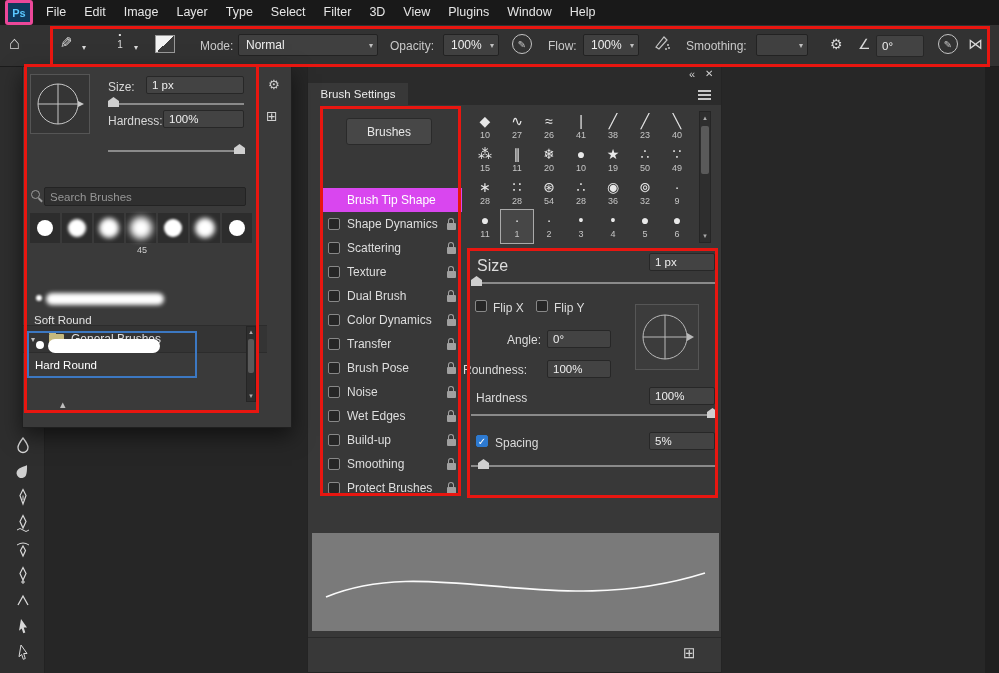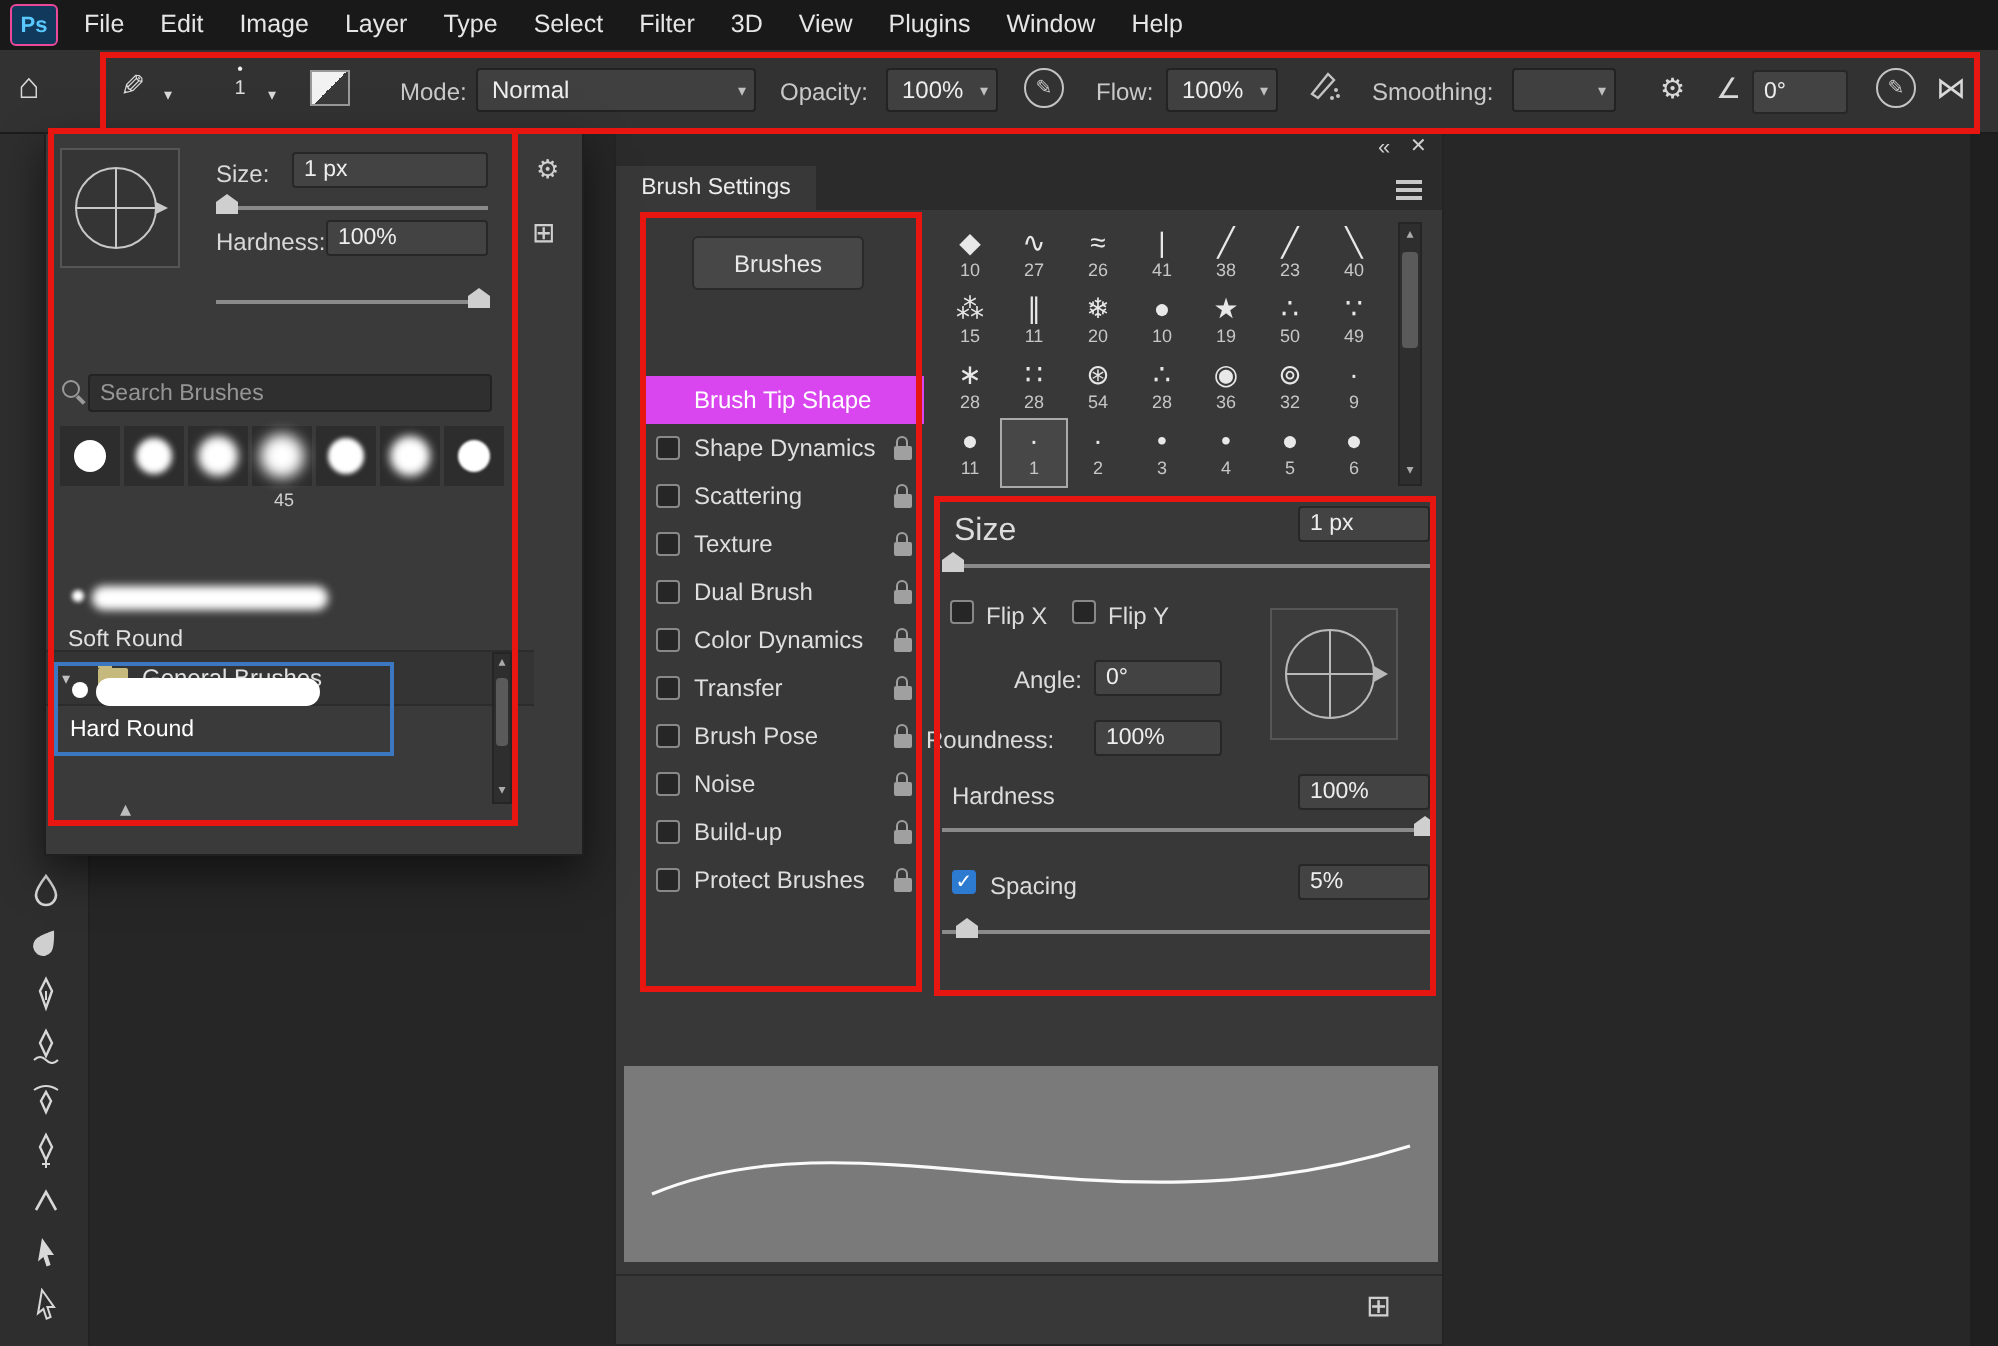--- a/index.html
+++ b/index.html
@@ -1,21 +1,21 @@
 <!DOCTYPE html>
 <html><head>
 <meta charset="utf-8">
 <style>
   html,body{margin:0;padding:0}
   body{width:999px;height:673px;position:relative;overflow:hidden;background:#262626;
        font-family:"Liberation Sans","DejaVu Sans",sans-serif;font-size:12px;color:#d6d6d6}
   .abs{position:absolute}
   
   #menubar{position:absolute;left:0;top:0;width:999px;height:25px;background:#191919;display:flex;align-items:center;z-index:30}
-  #ps-logo{width:22px;height:19px;margin-left:5px;background:#10395c;border:1px solid #ec4899;border-radius:3px;
+  #ps-logo{width:22px;height:19px;margin-left:5px;background:#10395c;border:3px solid #ec4899;border-radius:3px;
            color:#5ac8ff;font-size:11px;font-weight:bold;display:flex;align-items:center;justify-content:center}
   #menu-items{display:flex;margin-left:4px}
   .menu-item{padding:0 9px;line-height:25px;font-size:12.5px;color:#e6e6e6;white-space:nowrap}
   
   #options-bar{position:absolute;left:0;top:25px;width:999px;height:41px;background:#323232;border-bottom:1px solid #1c1c1c;z-index:5}
   .opt-label{position:absolute;font-size:12px;color:#c9c9c9;white-space:nowrap}
   .dropdown{position:absolute;height:22px;background:#404040;border:1px solid #222;border-radius:2px;
             display:flex;align-items:center;padding:0 18px 0 7px;font-size:12px;color:#eee;box-sizing:border-box}
   .dropdown .chev{position:absolute;right:4px;top:6px}
   .chev{font-size:8px;color:#c0c0c0}
@@ -298,21 +298,37 @@
       <div class="bs-row">
         <span class="cb"></span>
         <span class="bs-label">Noise</span>
         <span class="lock">
           <span class="sh"></span>
           <span class="bd"></span>
         </span>
       </div>
       <div class="bs-row">
         <span class="cb"></span>
+        <span class="bs-label">Wet Edges</span>
+        <span class="lock">
+          <span class="sh"></span>
+          <span class="bd"></span>
+        </span>
+      </div>
+      <div class="bs-row">
+        <span class="cb"></span>
         <span class="bs-label">Build-up</span>
+        <span class="lock">
+          <span class="sh"></span>
+          <span class="bd"></span>
+        </span>
+      </div>
+      <div class="bs-row">
+        <span class="cb"></span>
+        <span class="bs-label">Smoothing</span>
         <span class="lock">
           <span class="sh"></span>
           <span class="bd"></span>
         </span>
       </div>
       <div class="bs-row">
         <span class="cb"></span>
         <span class="bs-label">Protect Brushes</span>
         <span class="lock">
           <span class="sh"></span>

